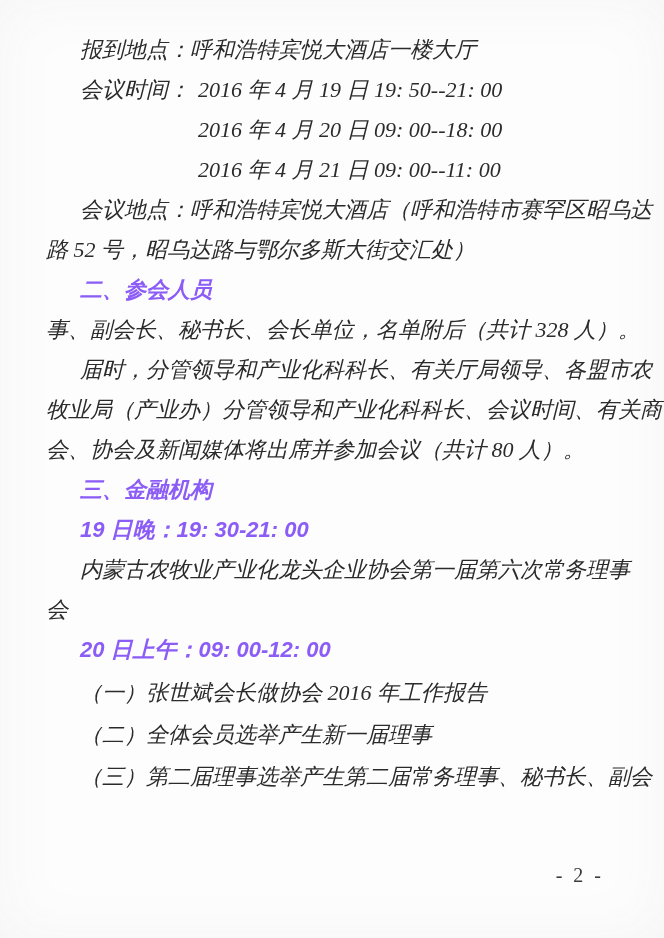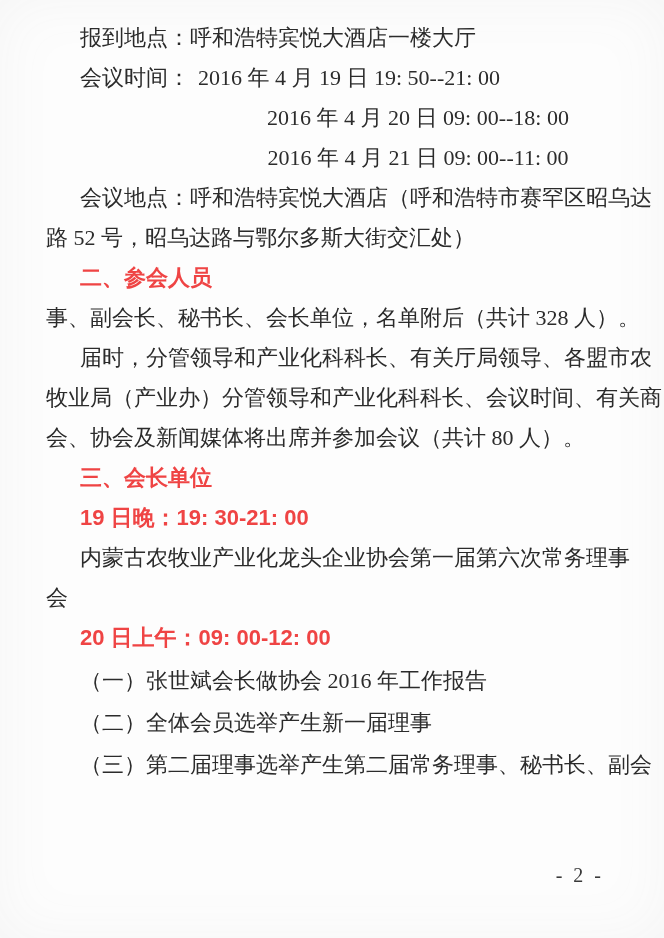--- a/index.html
+++ b/index.html
@@ -13,41 +13,42 @@
     height: 938px;
     background: #fdfdfd;
     box-shadow: inset 0 0 60px rgba(120,120,120,0.06);
     overflow: hidden;
     font-family: "Liberation Serif", serif;
     color: #2b2b2b;
     font-size: 22px;
   }
   .doc {
     position: absolute;
-    top: 18px;
+    top: 30px;
     left: 46px;
     right: 26px;
+    font-style: italic;
   }
   .ln {
     line-height: 40px;
     white-space: nowrap;
   }
   .ind1 { padding-left: 34px; }
-  .ind2 { padding-left: 152px; text-align: center; }
+  .ind2 { padding-left: 152px; }
   .timeline { display: flex; }
   .timelabel {
     flex: 0 0 152px;
     width: 152px;
     padding-left: 34px;
     box-sizing: border-box;
   }
   .bold-sans {
     font-family: "Liberation Sans", sans-serif;
     font-weight: bold;
-    color: #ef4444;
+    color: #8b5cf6;
   }
   .agenda-item { line-height: 42px; }
   .gap-top { margin-top: 2px; }
   .pagenum {
     position: absolute;
     top: 864px;
     right: 60px;
     font-size: 20px;
     letter-spacing: 3px;
     color: #3a3a3a;
@@ -72,21 +73,21 @@
     <div class="ln">路 52 号，昭乌达路与鄂尔多斯大街交汇处）</div>
 
     <div class="ln ind1 bold-sans">二、参会人员</div>
 
     <div class="ln">事、副会长、秘书长、会长单位，名单附后（共计 328 人）。</div>
 
     <div class="ln ind1">届时，分管领导和产业化科科长、有关厅局领导、各盟市农</div>
     <div class="ln">牧业局（产业办）分管领导和产业化科科长、会议时间、有关商</div>
     <div class="ln">会、协会及新闻媒体将出席并参加会议（共计 80 人）。</div>
 
-    <div class="ln ind1 bold-sans">三、会长单位</div>
+    <div class="ln ind1 bold-sans">三、金融机构</div>
 
     <div class="ln ind1 bold-sans">19 日晚：19: 30-21: 00</div>
     <div class="ln ind1">内蒙古农牧业产业化龙头企业协会第一届第六次常务理事</div>
     <div class="ln">会</div>
 
     <div class="ln ind1 bold-sans">20 日上午：09: 00-12: 00</div>
 
     <div class="ln ind1 agenda-item gap-top">（一）张世斌会长做协会 2016 年工作报告</div>
     <div class="ln ind1 agenda-item">（二）全体会员选举产生新一届理事</div>
     <div class="ln ind1 agenda-item">（三）第二届理事选举产生第二届常务理事、秘书长、副会</div>

